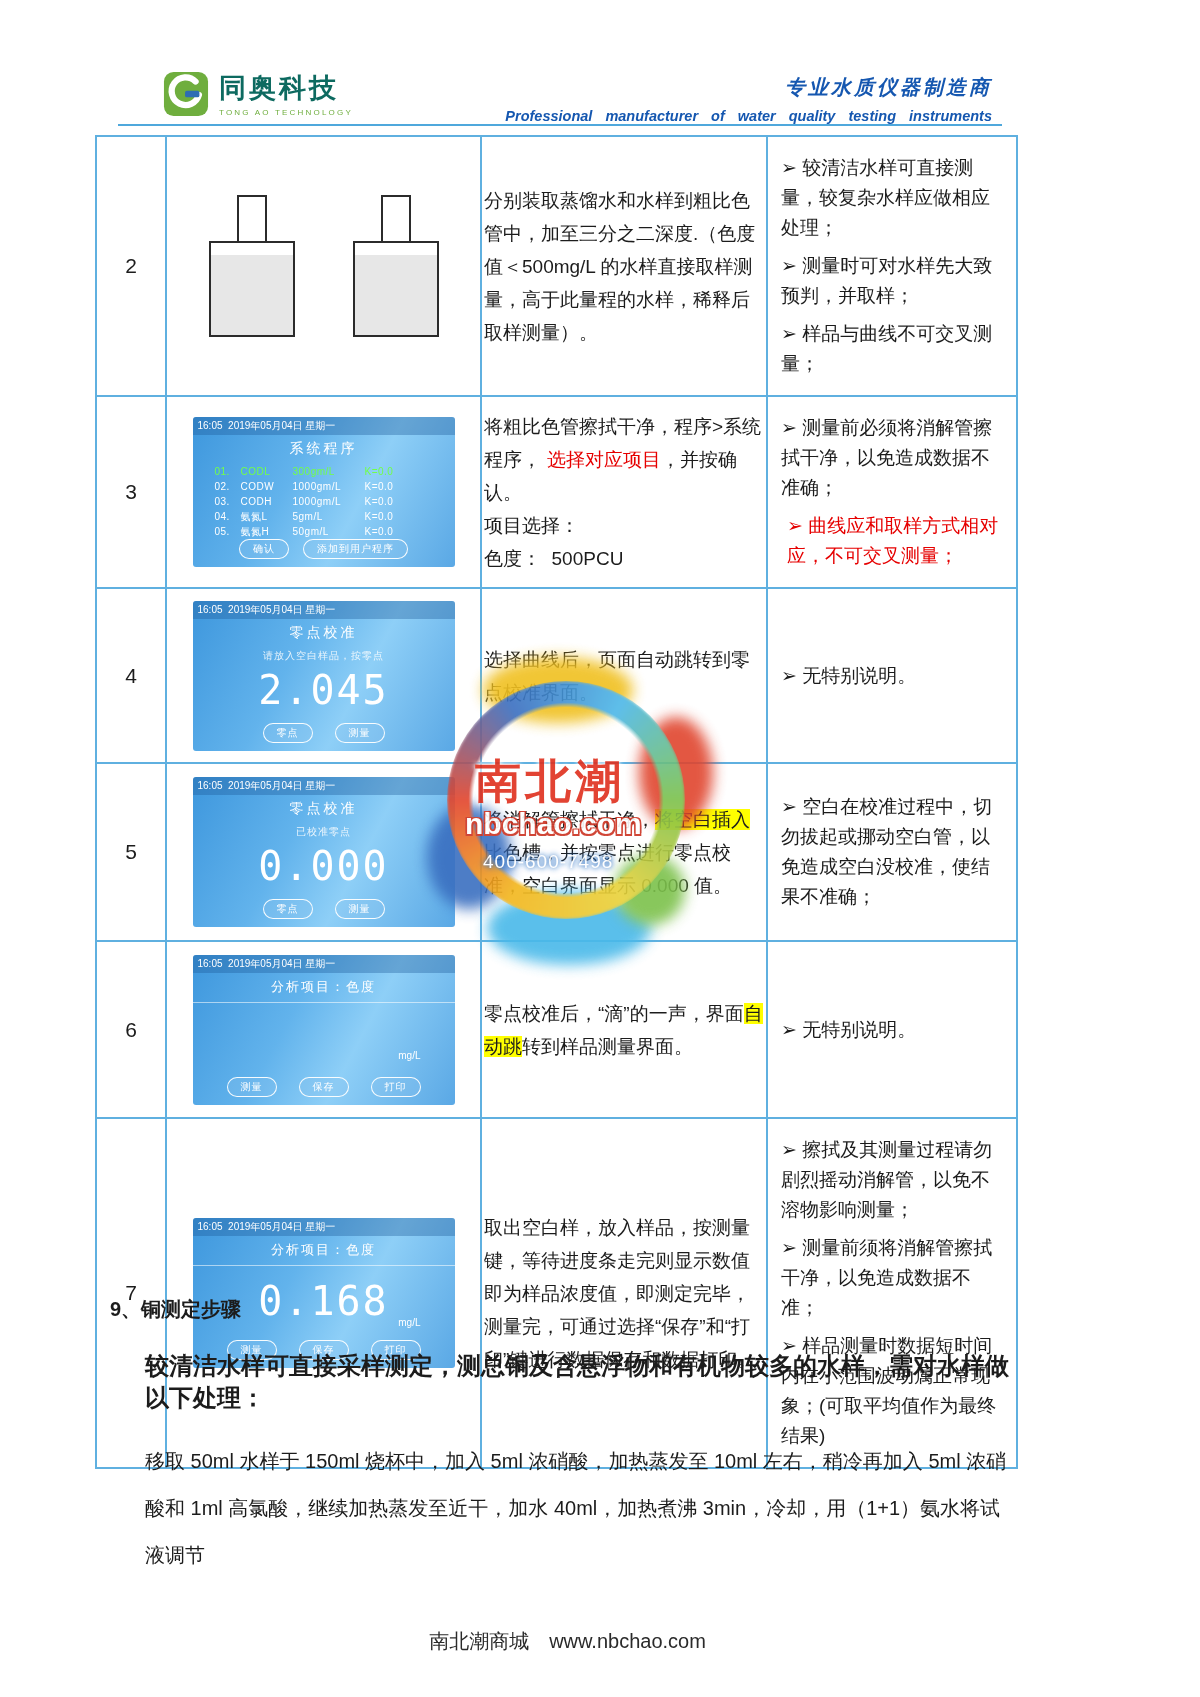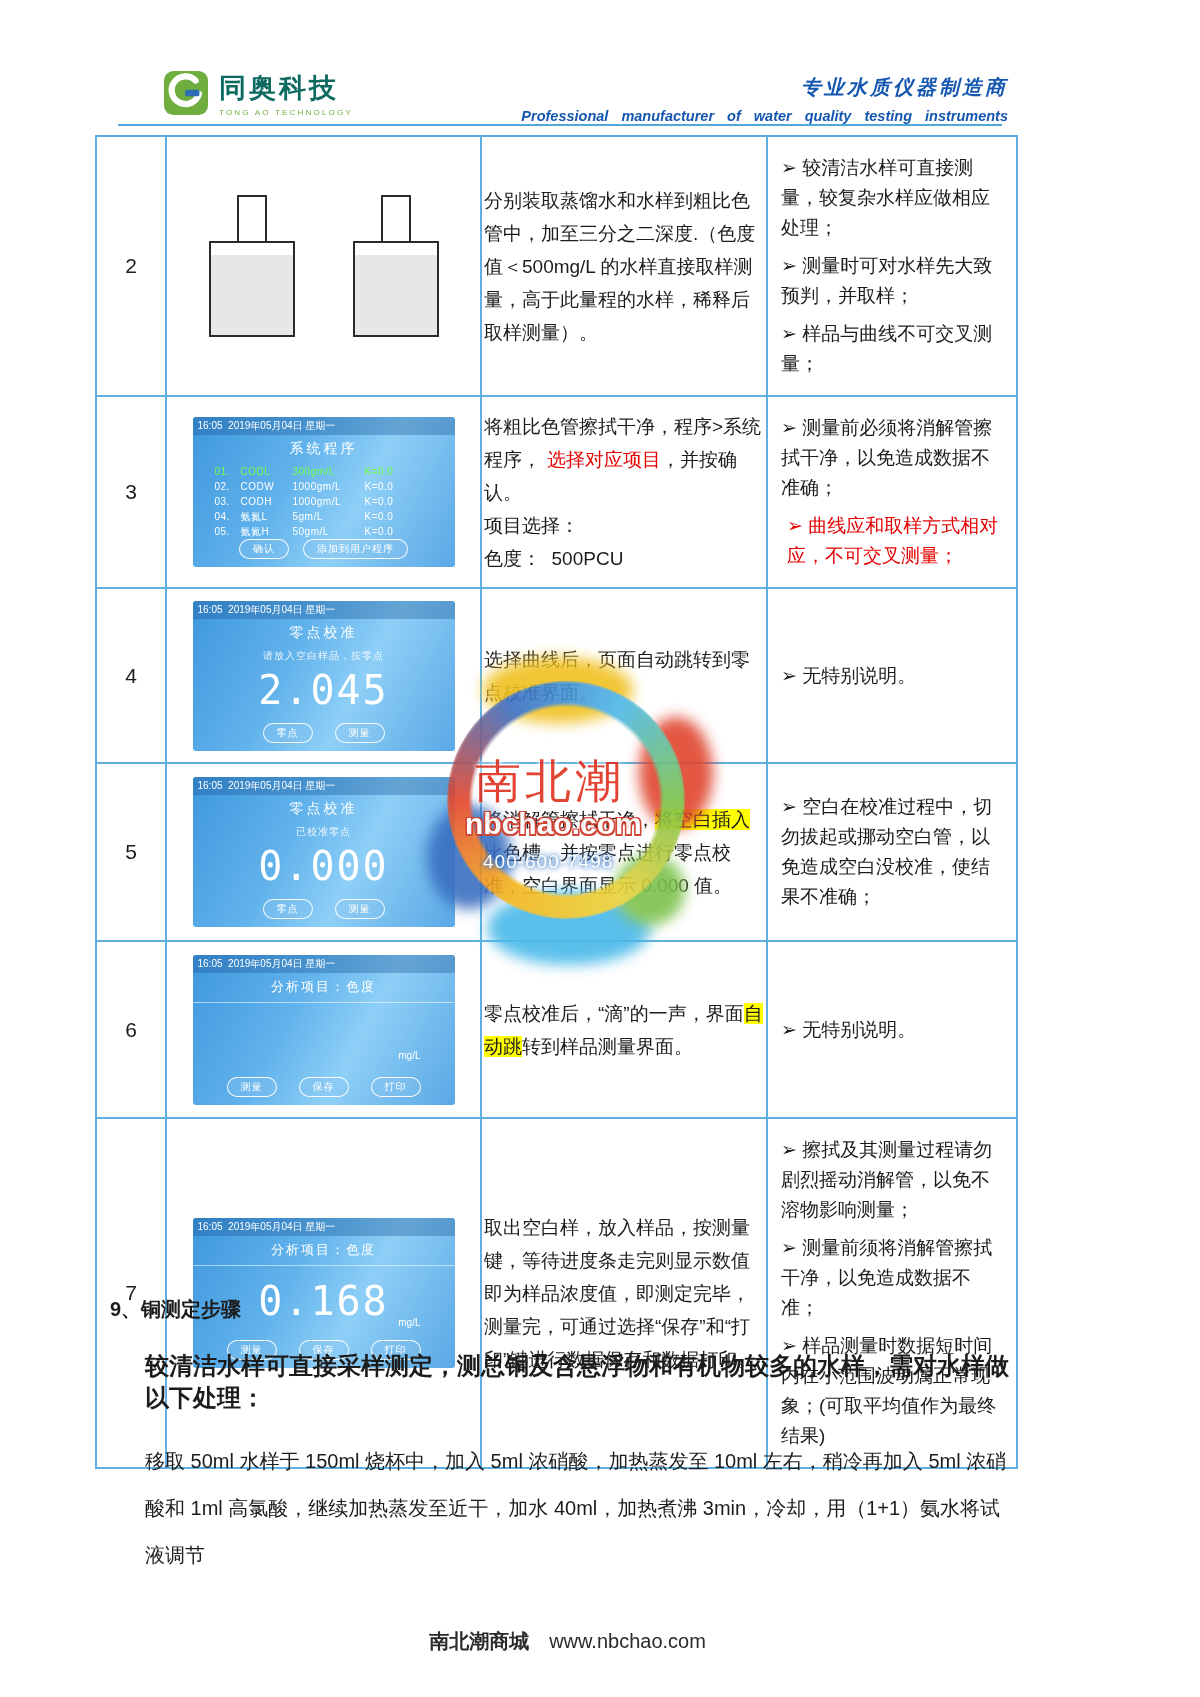--- a/index.html
+++ b/index.html
@@ -1,24 +1,24 @@
 <!DOCTYPE html>
 <html><head>
 <meta charset="utf-8">
 <style>
   * { margin:0; padding:0; box-sizing:border-box; }
   html,body { width:1200px; height:1697px; background:#ffffff;
     font-family:"Liberation Sans","DejaVu Sans",sans-serif; color:#1c1c1c; }
   .page { position:relative; width:1200px; height:1697px; overflow:hidden; background:#fff; }
 
   
-  .logo { position:absolute; left:163px; top:70px; display:flex; align-items:flex-start; gap:10px; }
+  .logo { position:absolute; left:163px; top:70px; display:flex; align-items:flex-end; gap:10px; }
   .logo-title { font-size:27px; font-weight:bold; color:#0d6a60; letter-spacing:3px; }
   .logo-sub { font-size:8px; color:#6fae3e; letter-spacing:2.2px; margin-top:2px; }
-  .slogan { position:absolute; right:192px; top:74px; text-align:right; color:#1557b0; font-style:italic; }
+  .slogan { position:absolute; right:208px; top:74px; text-align:right; color:#1557b0; font-style:italic; }
   .slogan-cn { font-size:20px; font-weight:bold; letter-spacing:3px; }
   .slogan-en { font-size:14.5px; font-weight:bold; margin-top:7px; word-spacing:9px; }
   .header-rule { position:absolute; left:118px; top:124px; width:884px; height:2px; background:#4fa8dc; }
 
   
   table.steps { position:absolute; left:95px; top:135px; width:921px; border-collapse:collapse; table-layout:fixed; }
   .steps td { border:2px solid #5fb0e0; vertical-align:middle; }
   tr.r2{height:185px} tr.r3{height:172px} tr.r4{height:175px} tr.r5{height:178px} tr.r6{height:177px} tr.r7{height:263px}
   .cell-num { text-align:center; font-size:21px; }
   .cell-instr { padding:10px 2px; }
@@ -61,36 +61,36 @@
   .wm-ring { position:absolute; left:22px; top:26px; width:238px; height:238px; border-radius:50%;
     background:conic-gradient(from 210deg,#f2b61c,#e2442c,#3a6fc0,#4db8e8,#7cc14b,#e8d23a,#f2b61c);
     -webkit-mask:radial-gradient(circle,transparent 55%,#000 58%); mask:radial-gradient(circle,transparent 55%,#000 58%);
     filter:blur(1.5px); }
   .wm-blob { position:absolute; filter:blur(7px); border-radius:50%; }
   .wm-yellow { left:58px; top:2px; width:150px; height:66px; background:#f0c020; }
   .wm-red { right:2px; top:62px; width:74px; height:112px; background:#e0452e; }
   .wm-blue { left:2px; bottom:56px; width:84px; height:104px; background:#3a6fc0; }
   .wm-cyan { left:62px; bottom:0px; width:164px; height:74px; background:#49b9e9; }
   .wm-green { right:30px; bottom:40px; width:70px; height:70px; background:#7cc14b; }
-  .wm-cn { position:absolute; left:34px; top:96px; font-size:46px; font-weight:normal; color:#df2f1d;
+  .wm-cn { position:absolute; left:34px; top:96px; font-size:46px; font-weight:bold; color:#df2f1d;
     text-shadow:0 0 4px #ffffff,0 0 6px #ffffff; letter-spacing:4px;padding-left:16px; }
   .wm-domain { position:absolute; left:40px; top:152px; font-size:30px; font-weight:bold; color:#fff;
     text-shadow:-1.5px -1.5px 0 #cc3322,1.5px 1.5px 0 #cc3322,-1.5px 1.5px 0 #cc3322,1.5px -1.5px 0 #cc3322; }
   .wm-phone { position:absolute; left:58px; top:196px; font-size:19px; color:#fff; letter-spacing:1px;
     text-shadow:0 0 4px #2a6fc0,0 0 7px #2a6fc0; }
 
   
   .sec9 { position:absolute; left:110px; top:1296px; width:905px; }
   .sec9-title { font-size:20px; font-weight:bold; }
   .sec9-bold { font-size:24px; font-weight:bold; margin-top:27px; padding-left:35px; }
   .sec9-para { font-size:20px; margin-top:24px; padding-left:35px; line-height:47px; }
 
   
   .footer { position:absolute; left:0; top:1628px; width:1135px; text-align:center; font-size:20px; color:#2a2a2a; }
-  .footer .shop { font-weight:bold; margin-right:20px; }
+  .footer .shop { font-weight:normal; margin-right:20px; }
 </style>
 </head>
 <body>
 
 <div class="page">
 
   <div class="logo">
     <svg width="46" height="46" viewBox="0 0 48 48">
       <rect x="1" y="1" width="46" height="46" rx="10" fill="#6fae3e"></rect>
       <path d="M 34 11 A 14.5 14.5 0 1 0 37.5 25" fill="none" stroke="#ffffff" stroke-width="6.5" stroke-linecap="round"></path>

